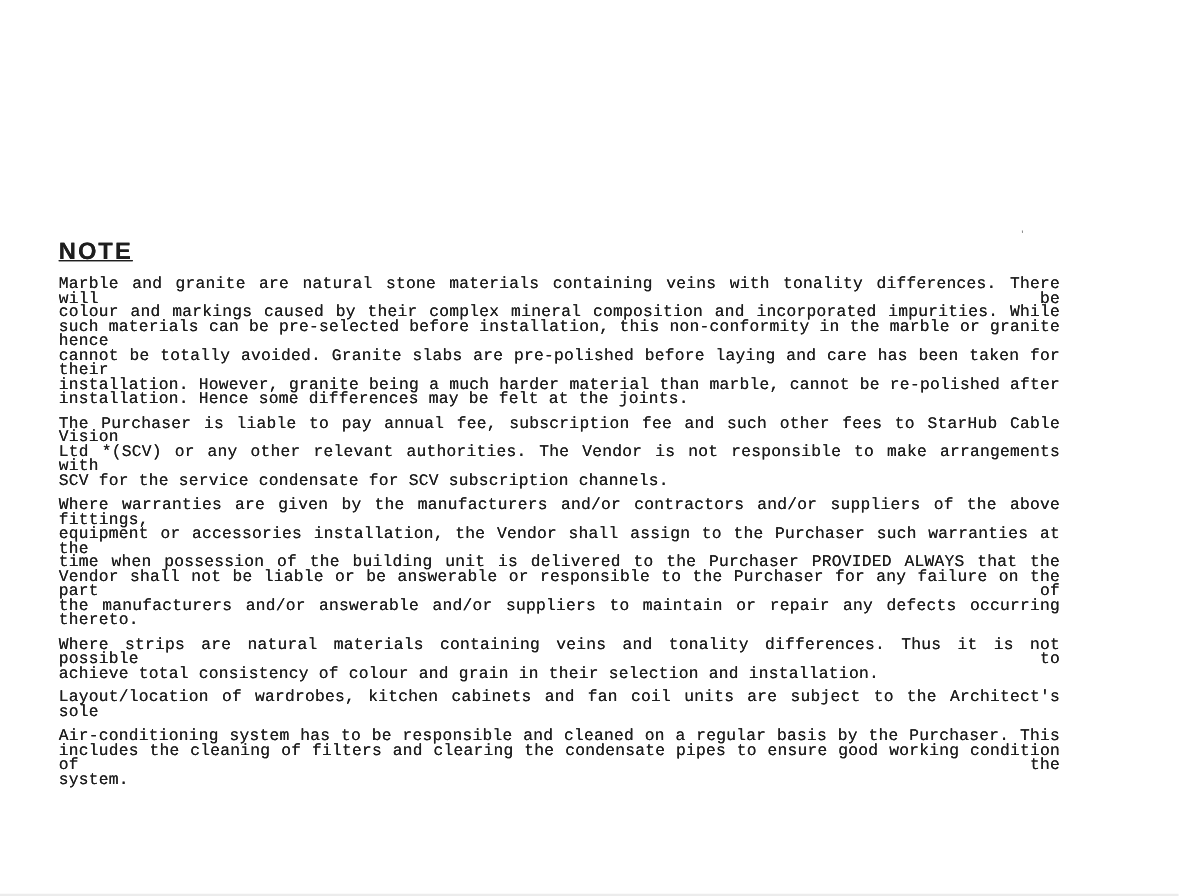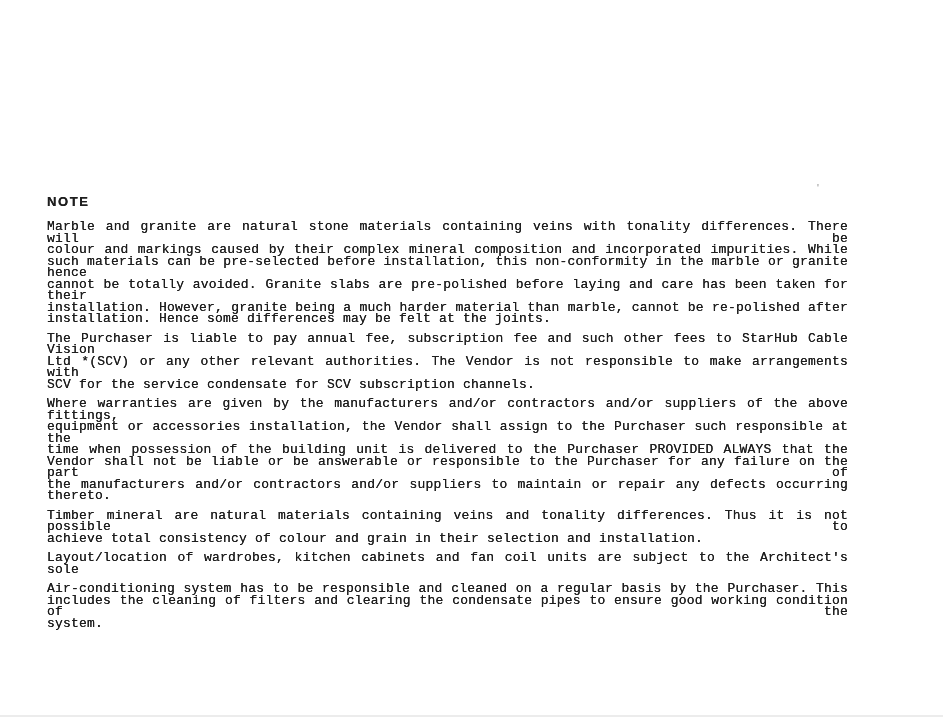--- a/index.html
+++ b/index.html
@@ -17,24 +17,25 @@
     top: 196px;
     width: 801px;
     color: #1e1e1e;
     font-size: 13px;
     line-height: 11.5px;
     letter-spacing: 0.2px;
     text-shadow: 0 0 0.45px #1e1e1e;
   }
   .heading {
     font-weight: bold;
-    font-size: 13px;
+    font-size: 19px;
     letter-spacing: 1.6px;
     line-height: 12px;
     margin: 0 0 13px 0;
+    text-decoration: underline;
   }
   .para { margin: 0 0 8px 0; font-family: Liberation Mono, monospace; }
   .jline {
     text-align: justify;
     text-align-last: justify;
     white-space: normal;
   }
   .jline.last { text-align-last: left; }
   .speck {
     position: absolute;
@@ -71,27 +72,27 @@
         <div class="jline">installation. However, granite being a much harder material than marble, cannot be re-polished after</div>
         <div class="jline last">installation. Hence some differences may be felt at the joints.</div>
       </div>
     <div class="para">
         <div class="jline">The Purchaser is liable to pay annual fee, subscription fee and such other fees to StarHub Cable Vision</div>
         <div class="jline">Ltd *(SCV) or any other relevant authorities. The Vendor is not responsible to make arrangements with</div>
         <div class="jline last">SCV for the service condensate for SCV subscription channels.</div>
       </div>
     <div class="para">
         <div class="jline">Where warranties are given by the manufacturers and/or contractors and/or suppliers of the above fittings,</div>
-        <div class="jline">equipment or accessories installation, the Vendor shall assign to the Purchaser such responsible at the</div>
+        <div class="jline">equipment or accessories installation, the Vendor shall assign to the Purchaser such warranties at the</div>
         <div class="jline">time when possession of the building unit is delivered to the Purchaser PROVIDED ALWAYS that the</div>
         <div class="jline">Vendor shall not be liable or be answerable or responsible to the Purchaser for any failure on the part of</div>
-        <div class="jline last">the manufacturers and/or contractors and/or suppliers to maintain or repair any defects occurring thereto.</div>
+        <div class="jline last">the manufacturers and/or answerable and/or suppliers to maintain or repair any defects occurring thereto.</div>
       </div>
     <div class="para">
-        <div class="jline">Timber mineral are natural materials containing veins and tonality differences. Thus it is not possible to</div>
+        <div class="jline">Where strips are natural materials containing veins and tonality differences. Thus it is not possible to</div>
         <div class="jline last">achieve total consistency of colour and grain in their selection and installation.</div>
       </div>
     <div class="para">
         <div class="jline">Layout/location of wardrobes, kitchen cabinets and fan coil units are subject to the Architect's sole</div>
       </div>
     <div class="para">
         <div class="jline">Air-conditioning system has to be responsible and cleaned on a regular basis by the Purchaser. This</div>
         <div class="jline">includes the cleaning of filters and clearing the condensate pipes to ensure good working condition of the</div>
         <div class="jline last">system.</div>
       </div>

